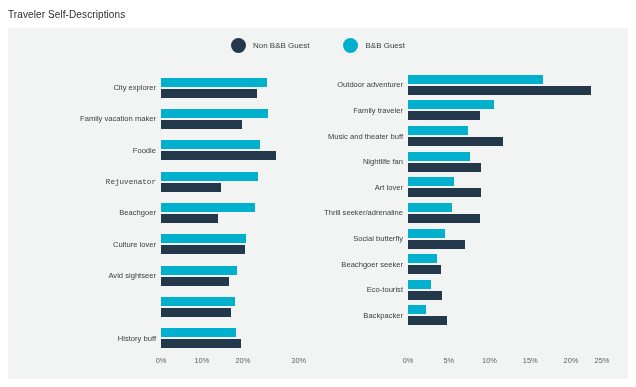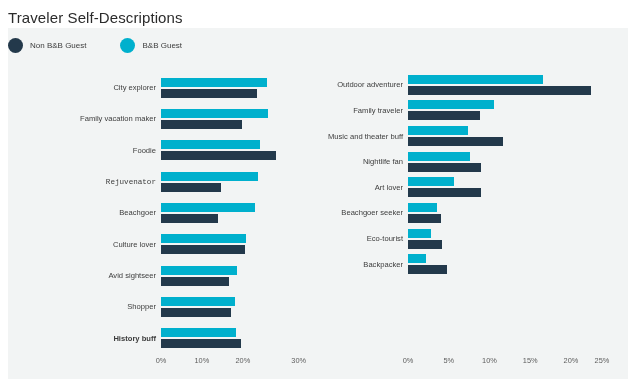--- a/index.html
+++ b/index.html
@@ -7,40 +7,40 @@
     padding: 0;
   }
   body {
     width: 636px;
     height: 387px;
     background: #ffffff;
     font-family: "Liberation Sans", sans-serif;
     overflow: hidden;
   }
   #page-title {
-    font-size: 15px;
+    font-size: 10px;
     color: #2b2b2b;
     padding: 9px 0 0 8px;
     letter-spacing: 0.1px;
   }
   #chart-panel {
     position: absolute;
     left: 8px;
     top: 28px;
     width: 620px;
     height: 351px;
     background: #f2f4f4;
   }
   #legend {
     position: absolute;
     left: 0;
     top: 10px;
     width: 620px;
     display: flex;
-    justify-content: flex-start;
+    justify-content: center;
     align-items: center;
     gap: 34px;
   }
   .legend-item {
     display: flex;
     align-items: center;
     gap: 7px;
   }
   .legend-dot {
     width: 15px;
@@ -176,28 +176,27 @@
           </div>
         </div>
         <div class="row-group" style="height: 31.3333px;">
           <div class="cat-label" style="width: 153px; height: 31.3333px; left: 0px;">Avid sightseer</div>
           <div class="bars" style="left: 153px; width: 135px; height: 31.3333px;">
             <div class="bar b-guest" title="Avid sightseer: 18.5%" style="left: 0px; width: 75.6818px; background: rgb(0, 176, 205); top: 5.66667px;"></div>
             <div class="bar non-guest" title="Avid sightseer: 16.6%" style="left: 0px; width: 67.9091px; background: rgb(35, 57, 75); top: 16.6667px;"></div>
           </div>
         </div>
         <div class="row-group" style="height: 31.3333px;">
-          <div class="cat-label" style="width: 153px; height: 31.3333px; left: 0px;">Shopper</div>
           <div class="bars" style="left: 153px; width: 135px; height: 31.3333px;">
             <div class="bar b-guest" title="Shopper: 18%" style="left: 0px; width: 73.6364px; background: rgb(0, 176, 205); top: 5.66667px;"></div>
             <div class="bar non-guest" title="Shopper: 17.2%" style="left: 0px; width: 70.3636px; background: rgb(35, 57, 75); top: 16.6667px;"></div>
           </div>
         </div>
         <div class="row-group" style="height: 31.3333px;">
-          <div class="cat-label" style="width: 153px; height: 31.3333px; left: 0px; font-weight: bold;">History buff</div>
+          <div class="cat-label" style="width: 153px; height: 31.3333px; left: 0px;">History buff</div>
           <div class="bars" style="left: 153px; width: 135px; height: 31.3333px;">
             <div class="bar b-guest" title="History buff: 18.4%" style="left: 0px; width: 75.2727px; background: rgb(0, 176, 205); top: 5.66667px;"></div>
             <div class="bar non-guest" title="History buff: 19.5%" style="left: 0px; width: 79.7727px; background: rgb(35, 57, 75); top: 16.6667px;"></div>
           </div>
         </div>
       </div>
     <div class="axis" id="axis-left" style="width: 288px;">
         <div class="tick" style="left: 153px;">0%</div>
         <div class="tick" style="left: 193.909px;">10%</div>
         <div class="tick" style="left: 234.818px;">20%</div>
@@ -233,20 +232,34 @@
           <div class="bars" style="left: 112px; width: 220px; height: 25.6364px;">
             <div class="bar b-guest" title="Nightlife fan: 7.6%" style="left: 0px; width: 61.9259px; background: rgb(0, 176, 205); top: 2.81818px;"></div>
             <div class="bar non-guest" title="Nightlife fan: 9%" style="left: 0px; width: 73.3333px; background: rgb(35, 57, 75); top: 13.8182px;"></div>
           </div>
         </div>
         <div class="row-group" style="height: 25.6364px;">
           <div class="cat-label" style="width: 112px; height: 25.6364px; left: 0px;">Art lover</div>
           <div class="bars" style="left: 112px; width: 220px; height: 25.6364px;">
             <div class="bar b-guest" title="Art lover: 5.6%" style="left: 0px; width: 45.6296px; background: rgb(0, 176, 205); top: 2.81818px;"></div>
             <div class="bar non-guest" title="Art lover: 8.9%" style="left: 0px; width: 72.5185px; background: rgb(35, 57, 75); top: 13.8182px;"></div>
+          </div>
+        </div>
+        <div class="row-group" style="height: 25.6364px;">
+          <div class="cat-label" style="width: 112px; height: 25.6364px; left: 0px;">Thrill seeker/adrenaline</div>
+          <div class="bars" style="left: 112px; width: 220px; height: 25.6364px;">
+            <div class="bar b-guest" title="Thrill seeker/adrenaline: 5.4%" style="left: 0px; width: 44px; background: rgb(0, 176, 205); top: 2.81818px;"></div>
+            <div class="bar non-guest" title="Thrill seeker/adrenaline: 8.8%" style="left: 0px; width: 71.7037px; background: rgb(35, 57, 75); top: 13.8182px;"></div>
+          </div>
+        </div>
+        <div class="row-group" style="height: 25.6364px;">
+          <div class="cat-label" style="width: 112px; height: 25.6364px; left: 0px;">Social butterfly</div>
+          <div class="bars" style="left: 112px; width: 220px; height: 25.6364px;">
+            <div class="bar b-guest" title="Social butterfly: 4.5%" style="left: 0px; width: 36.6667px; background: rgb(0, 176, 205); top: 2.81818px;"></div>
+            <div class="bar non-guest" title="Social butterfly: 7%" style="left: 0px; width: 57.037px; background: rgb(35, 57, 75); top: 13.8182px;"></div>
           </div>
         </div>
         <div class="row-group" style="height: 25.6364px;">
           <div class="cat-label" style="width: 112px; height: 25.6364px; left: 0px;">Beachgoer seeker</div>
           <div class="bars" style="left: 112px; width: 220px; height: 25.6364px;">
             <div class="bar b-guest" title="Spiritual seeker: 3.6%" style="left: 0px; width: 29.3333px; background: rgb(0, 176, 205); top: 2.81818px;"></div>
             <div class="bar non-guest" title="Spiritual seeker: 4%" style="left: 0px; width: 32.5926px; background: rgb(35, 57, 75); top: 13.8182px;"></div>
           </div>
         </div>
         <div class="row-group" style="height: 25.6364px;">

